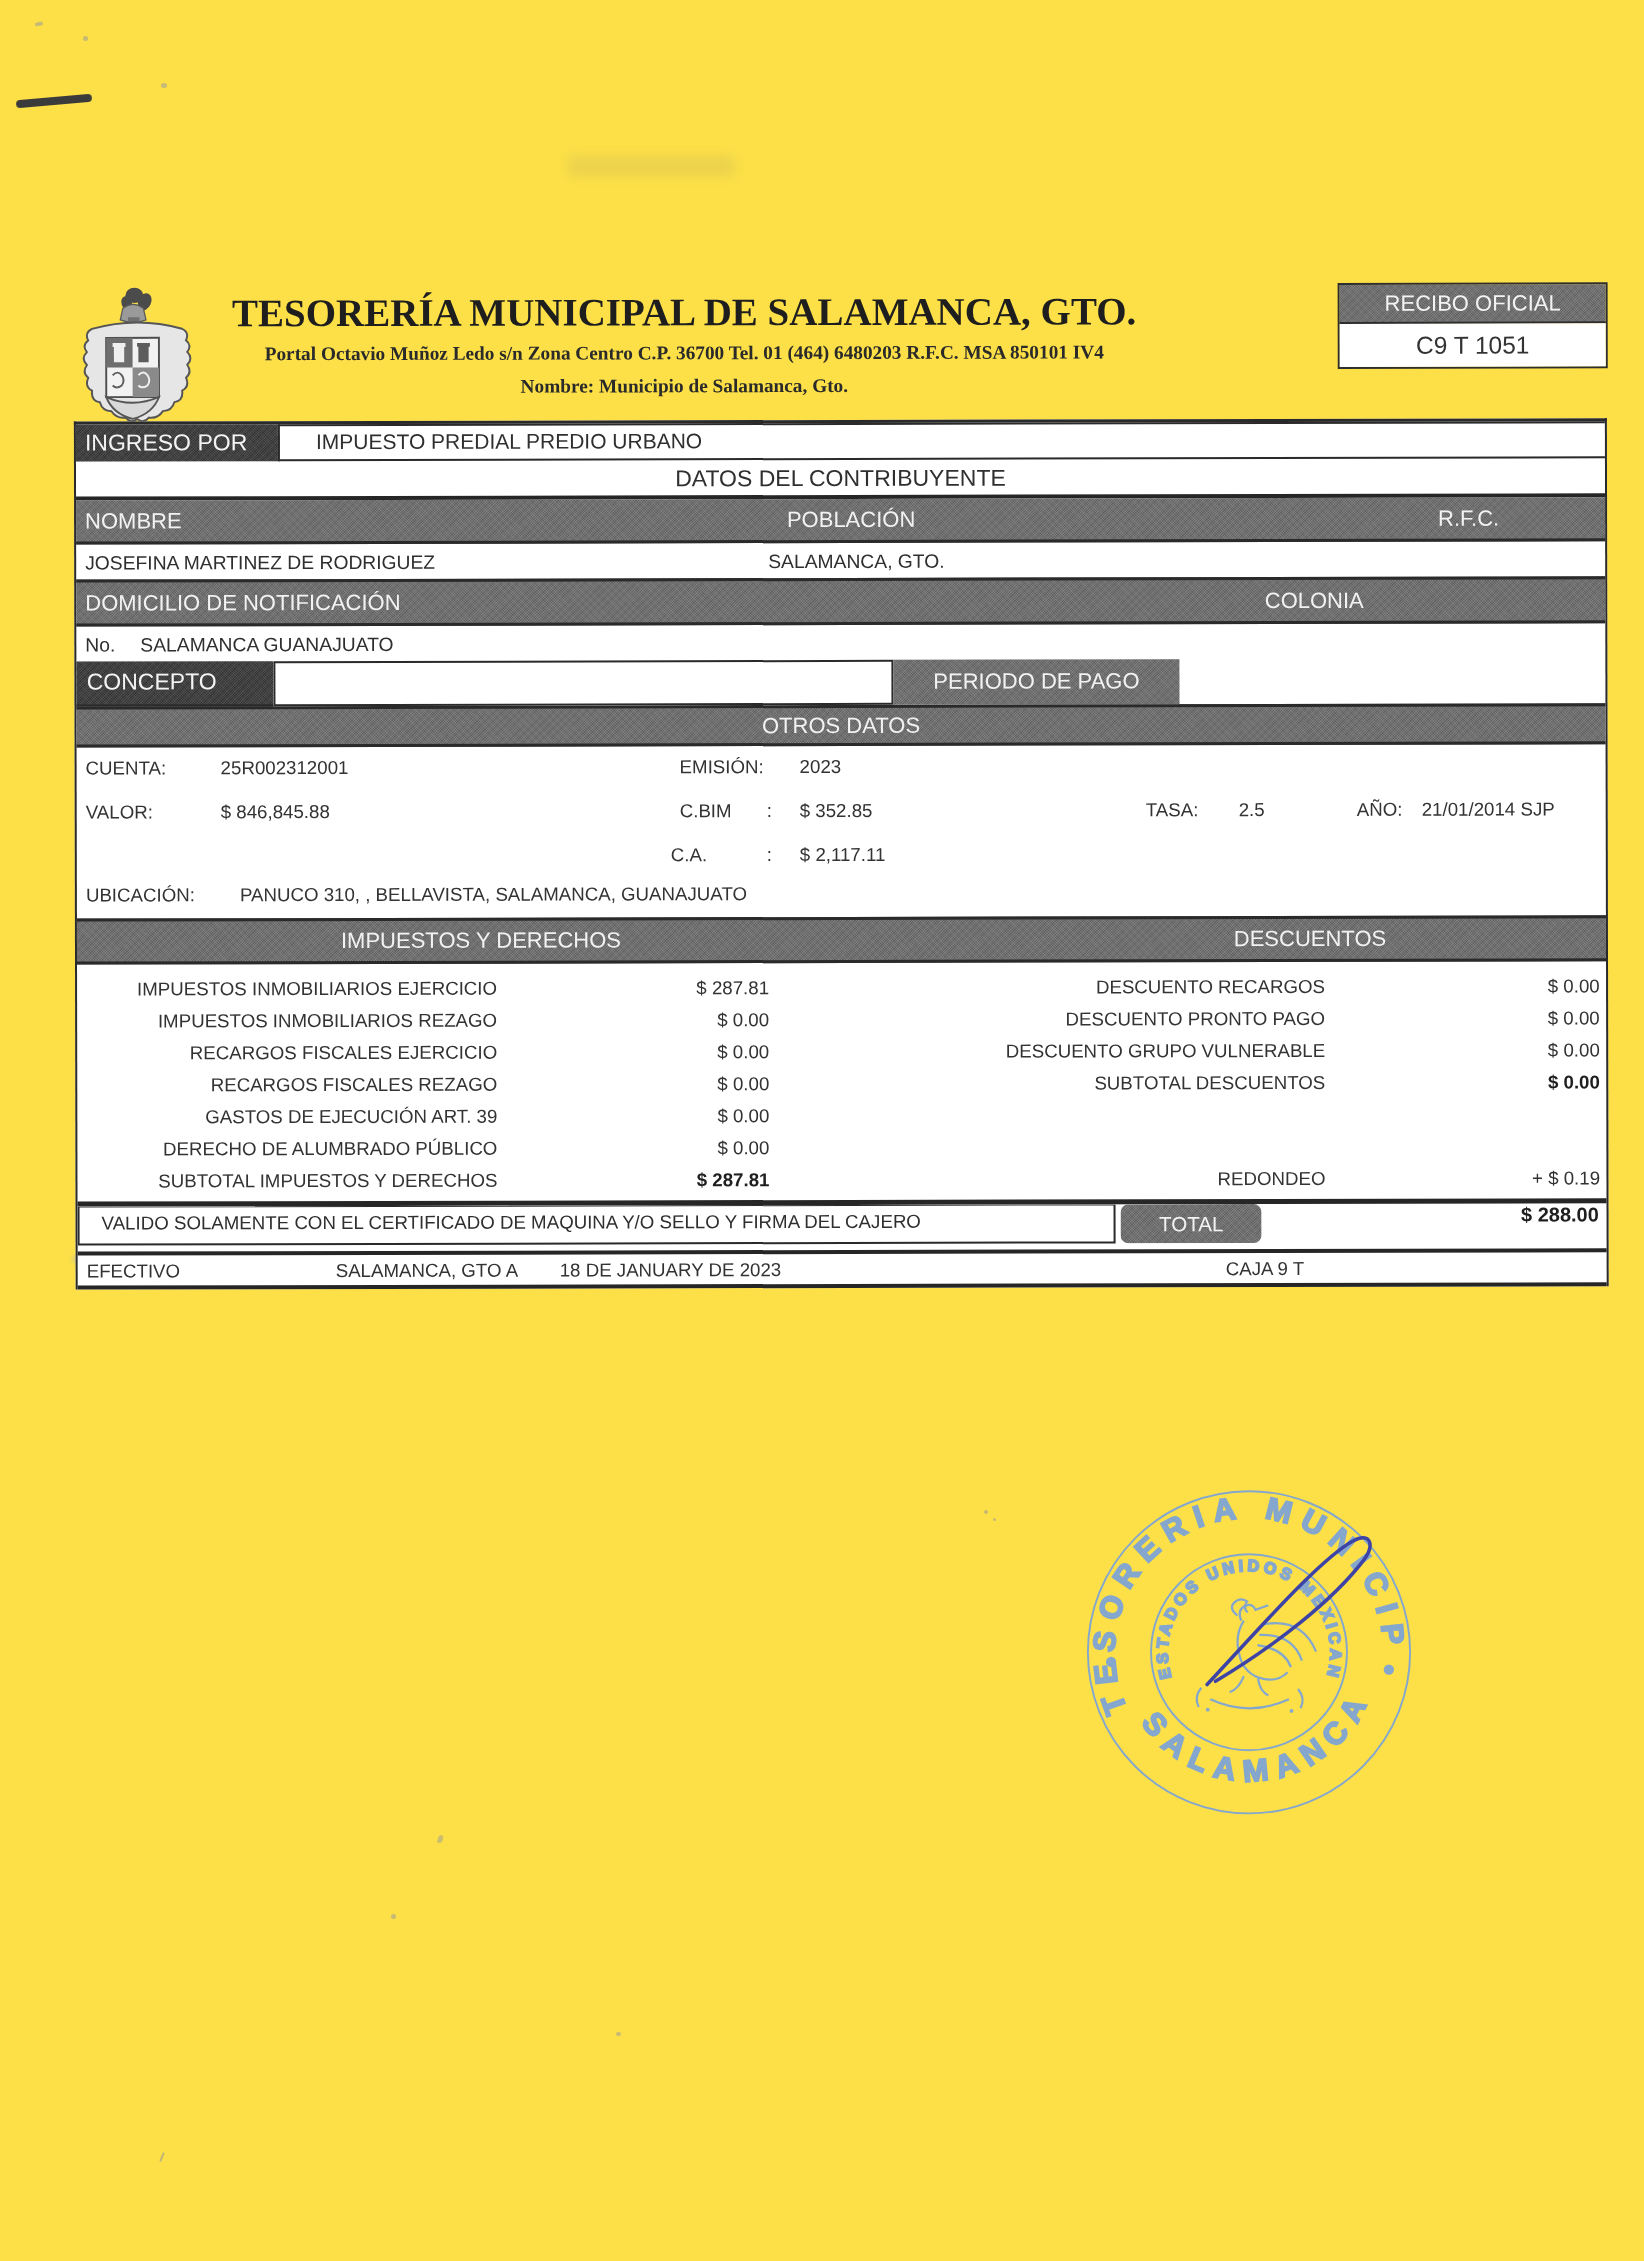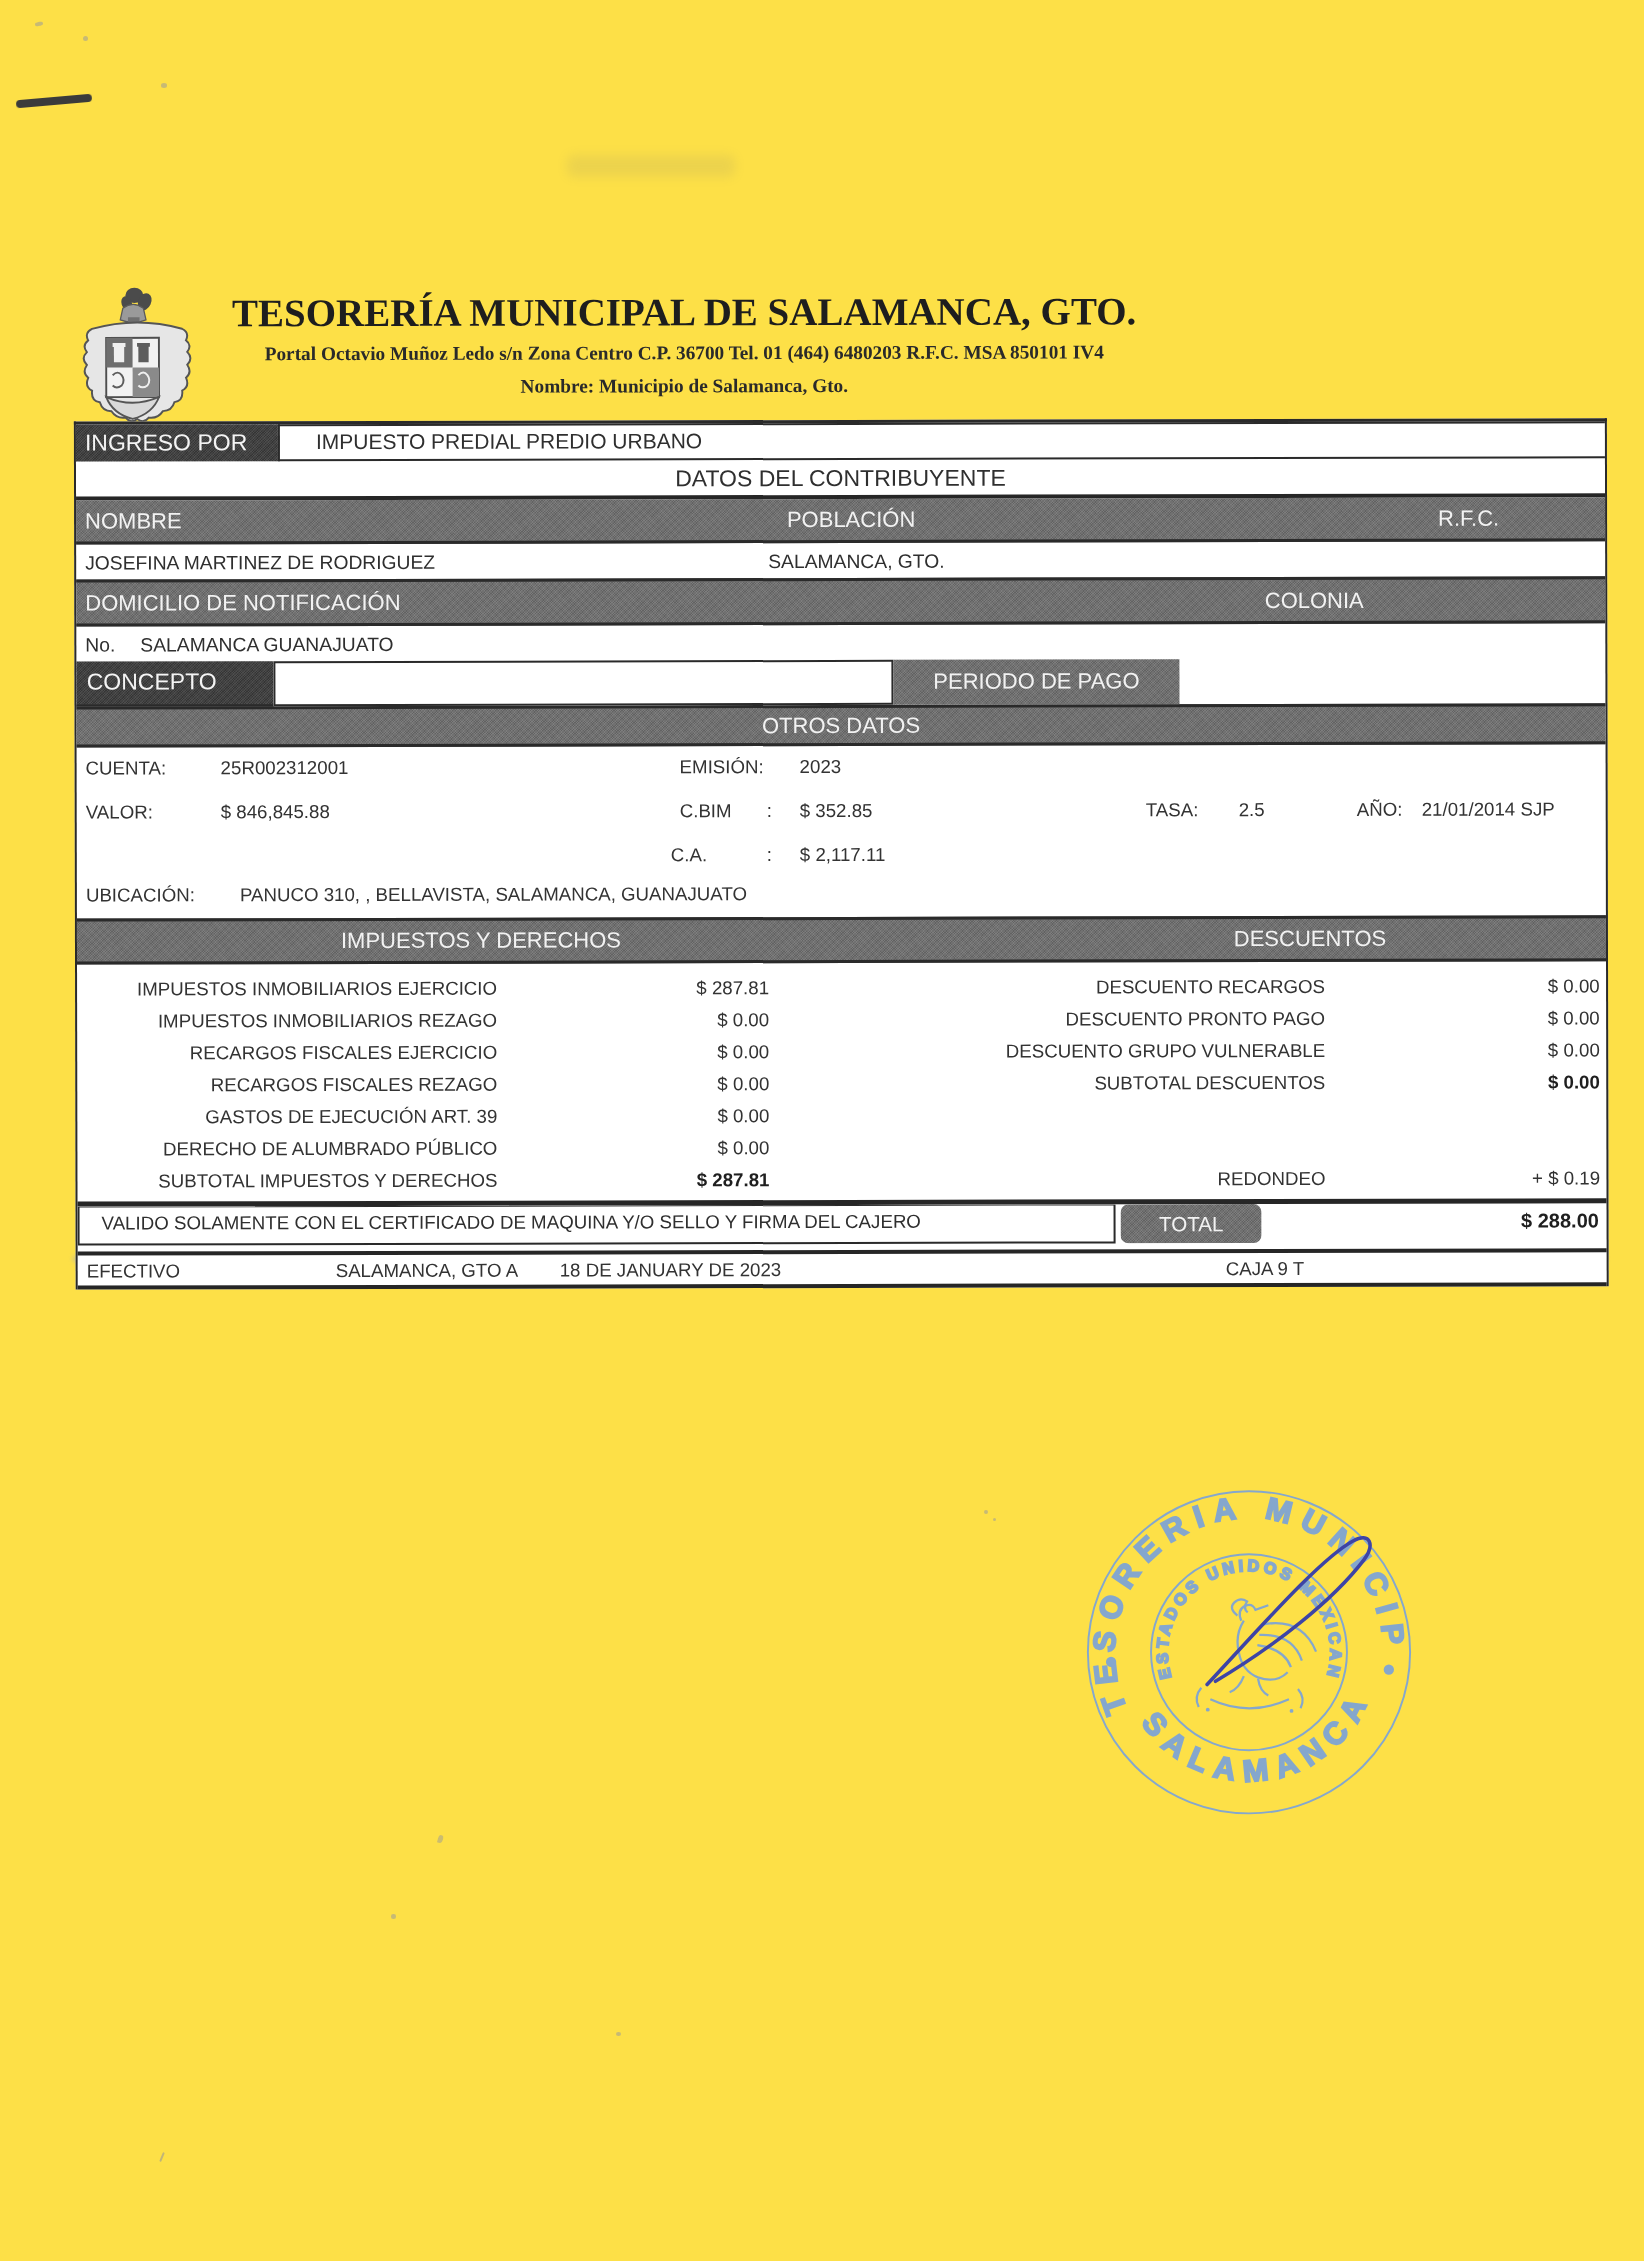--- a/index.html
+++ b/index.html
@@ -83,21 +83,21 @@
   .irow .c1{width:420px;text-align:right;}
   .irow .c2{width:272px;text-align:right;}
   .irow .c3{width:556px;text-align:right;}
   .irow .c4{flex:1;text-align:right;padding-right:6.4px;}
   .b{font-weight:bold;color:#1f1f1f;}
 
   .r12{display:flex;height:39px;border-top:5.2px solid #262626;align-items:stretch;}
   .validobox{width:1038px;border:2.6px solid #2a2a2a;border-top-width:1.9px;box-sizing:border-box;
              font-size:18.7px;line-height:32px;padding-left:22px;color:#2f2f2f;background:#fff;}
   .totalbox{width:141px;margin-left:5.2px;text-align:center;font-size:20.6px;line-height:39px;border-radius:8px;}
-  .totalval{flex:1;text-align:right;padding-right:7.7px;font-size:20px;font-weight:bold;color:#1f1f1f;padding-top:6px;box-sizing:border-box;margin-left:16px;}
+  .totalval{flex:1;text-align:right;padding-right:7.7px;font-size:20px;font-weight:bold;color:#1f1f1f;padding-top:0;box-sizing:border-box;margin-left:16px;}
 
   .r13{position:relative;height:30px;border-top:4.5px solid #262626;border-bottom:4.5px solid #262626;
        font-size:18.7px;color:#333;margin-top:6.4px;}
   .r13 span{position:absolute;top:5.2px;}
 
   
   .stamp{position:absolute;left:1075px;top:1462px;}
   .seal{filter:blur(0.4px);opacity:.92;}
   .seal text{font-family:"Liberation Sans",sans-serif;fill:#7ba3d9;}
   .arc-big{font-size:48px;letter-spacing:15px;font-weight:bold;}
@@ -150,20 +150,24 @@
         <path d="M102 142 q8 -8 14 0 q6 8 0 16 q-8 6 -14 0" fill="none" stroke="#efefef" stroke-width="3"></path>
         <path d="M52 176 q41 18 82 0 l0 0 q-10 26 -41 34 q-31 -8 -41 -34 z" fill="#d9d9d9" stroke="#555" stroke-width="3"></path>
       </svg>
 
       <div class="hdr-center">
         <div class="title">TESORERÍA MUNICIPAL DE SALAMANCA, GTO.</div>
         <div class="addr">Portal Octavio Muñoz Ledo s/n Zona Centro C.P. 36700 Tel. 01 (464) 6480203 R.F.C. MSA 850101 IV4</div>
         <div class="muni">Nombre: Municipio de Salamanca, Gto.</div>
       </div>
 
+      <div class="receipt-box">
+        <div class="rb-head">RECIBO OFICIAL</div>
+        <div class="rb-num">C9 T 1051</div>
+      </div>
     </header>
 
     <div class="tbl">
 
       <div class="r1">
         <div class="darkbox">INGRESO POR</div>
         <div class="r1box">IMPUESTO PREDIAL PREDIO URBANO</div>
       </div>
 
       <div class="r2">DATOS DEL CONTRIBUYENTE</div>

